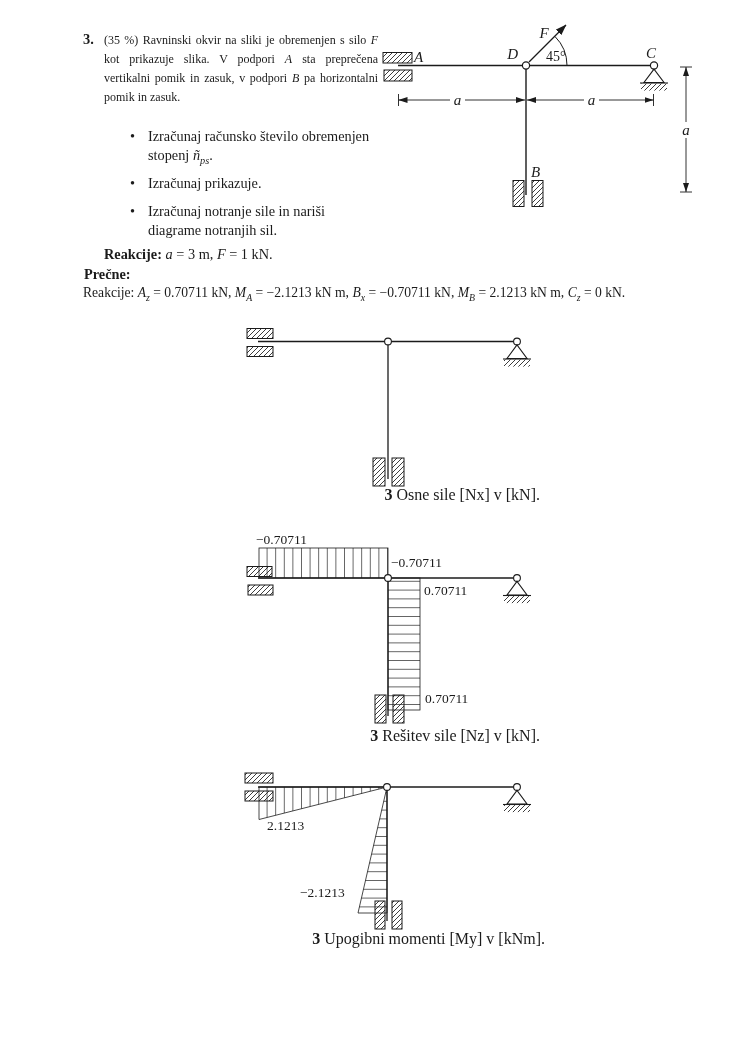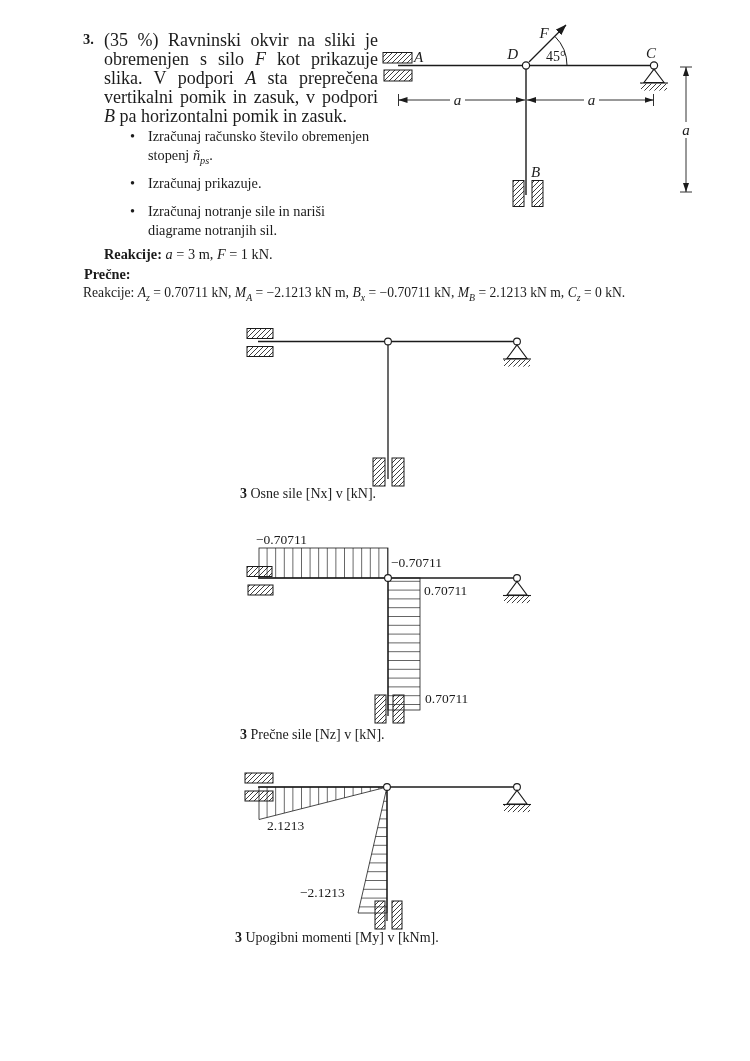--- a/index.html
+++ b/index.html
@@ -5,27 +5,27 @@
   html,body { margin:0; padding:0; background:#ffffff; }
   .page {
     position:relative; width:750px; height:1061px; background:#ffffff;
     font-family:"Liberation Serif", serif; color:#1b1b1b; overflow:hidden;
   }
   .abs { position:absolute; }
   .it { font-style:italic; }
   .bf { font-weight:bold; }
   sub { font-size:0.72em; font-style:italic; line-height:0; }
   .para {
-    font-size:18px; line-height:19px; text-align:justify; width:274px;
+    font-size:12px; line-height:19px; text-align:justify; width:274px;
   }
   .bullets { width:250px; font-size:14.3px; line-height:19px; }
   .bullet-item { display:flex; margin-bottom:9px; }
   .bullet-mark { width:9px; flex:0 0 9px; margin-right:9px; }
   .small-line { font-size:13.6px; white-space:nowrap; }
-  .caption { font-size:14px; text-align:left; }
+  .caption { font-size:16px; text-align:right; }
   svg text {
     fill:#1b1b1b; font-family:"Liberation Serif", serif; font-size:13.5px;
   }
   svg text.mit { font-style:italic; font-size:15px; }
   svg text.deg { font-size:14px; }
   svg line, svg path, svg polyline { stroke-linecap:butt; }
 </style>
 </head>
 <body>
 
@@ -175,21 +175,21 @@
       <path d="M517,581.4 L507,595 L527,595 Z" fill="none" stroke="#1b1b1b" stroke-width="1.1"></path>
       <line x1="503" y1="595.5" x2="531" y2="595.5" stroke="#1b1b1b" stroke-width="1.1"></line>
       <rect x="504" y="596.1" width="26" height="7" fill="url(#hatchD)"></rect>
     </g>
 
     <text x="256" y="544">−0.70711</text>
     <text x="391" y="567">−0.70711</text>
     <text x="424" y="595">0.70711</text>
     <text x="425" y="703">0.70711</text>
   </svg>
-  <div class="abs caption" style="left:240px; top:727px; width:300px;"><span class="bf">3</span><span> Prečne sile [Nz] v [kN].</span></div>
+  <div class="abs caption" style="left:240px; top:727px; width:300px;"><span class="bf">3</span><span> Rešitev sile [Nz] v [kN].</span></div>
 
   <svg class="abs" style="left:235px; top:765px;" width="310" height="170" viewBox="235 765 310 170">
     <g>
       <rect x="245" y="773" width="28" height="10" fill="url(#hatchD)" stroke="#1b1b1b" stroke-width="1"></rect>
       <rect x="245" y="791" width="28" height="10" fill="url(#hatchD)" stroke="#1b1b1b" stroke-width="1"></rect>
     </g>
 
     <path d="M259,787 L259,819.5 L387,787 Z" fill="url(#vlines)" stroke="#1b1b1b" stroke-width="0.8"></path>
     <path d="M387,787 L358,913 L387,913 Z" fill="url(#hlines)" stroke="#1b1b1b" stroke-width="0.8"></path>
 

